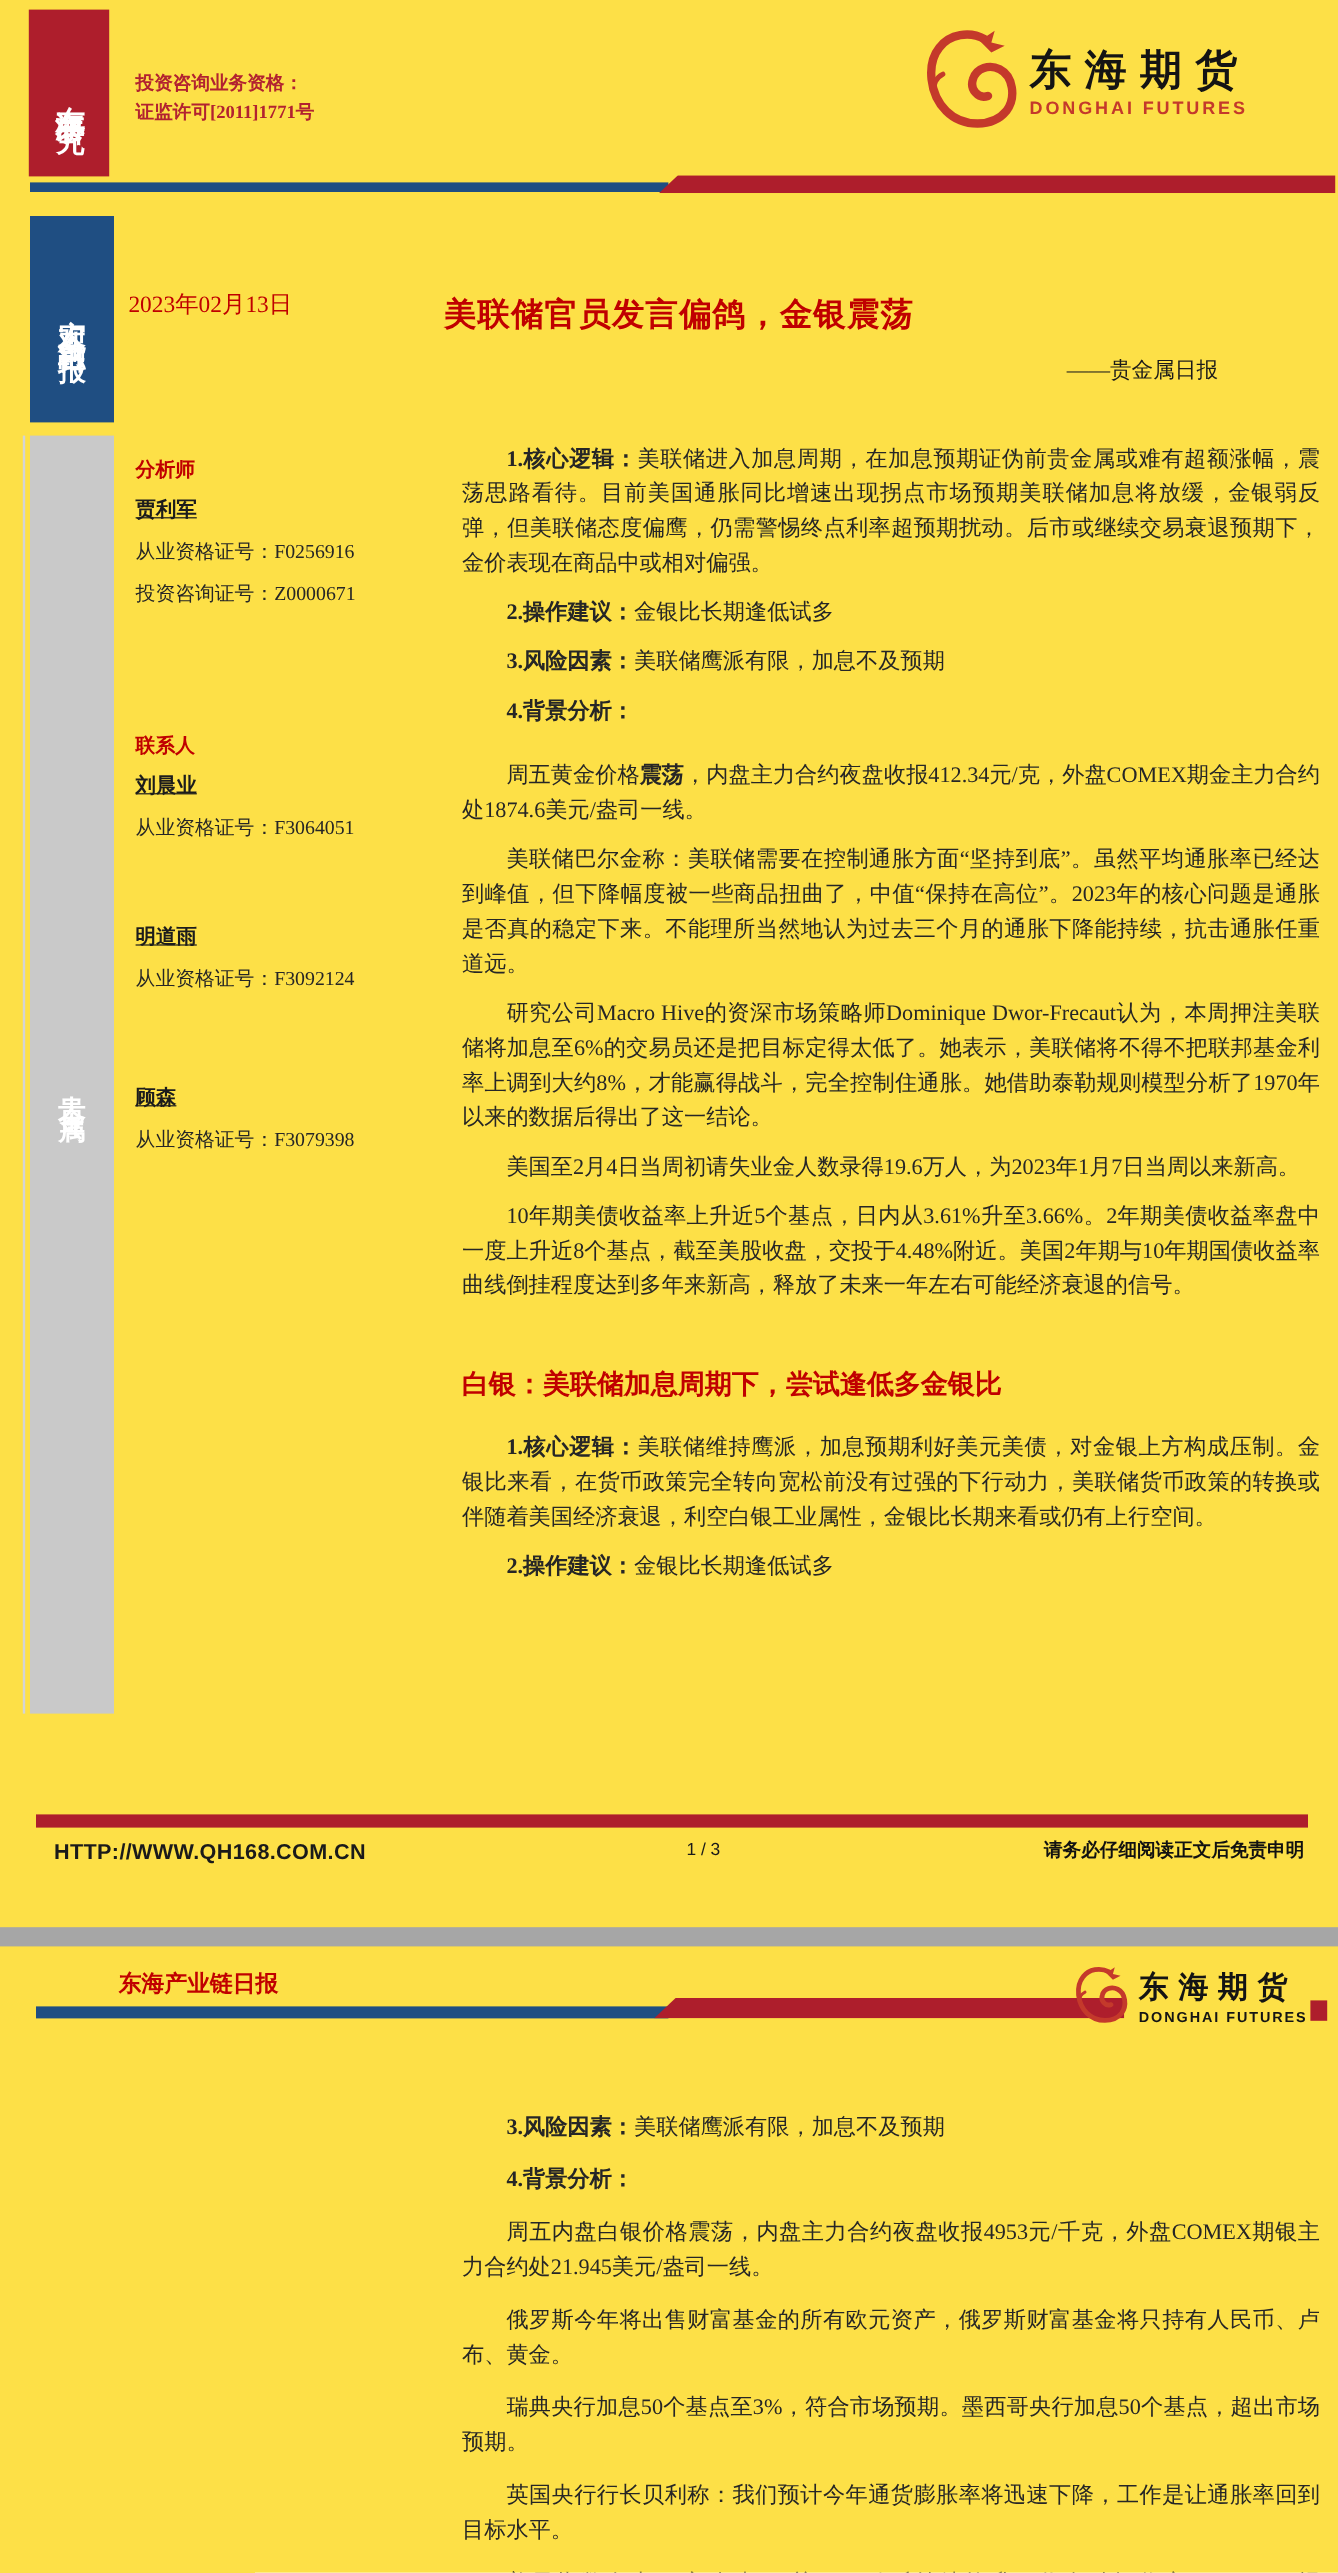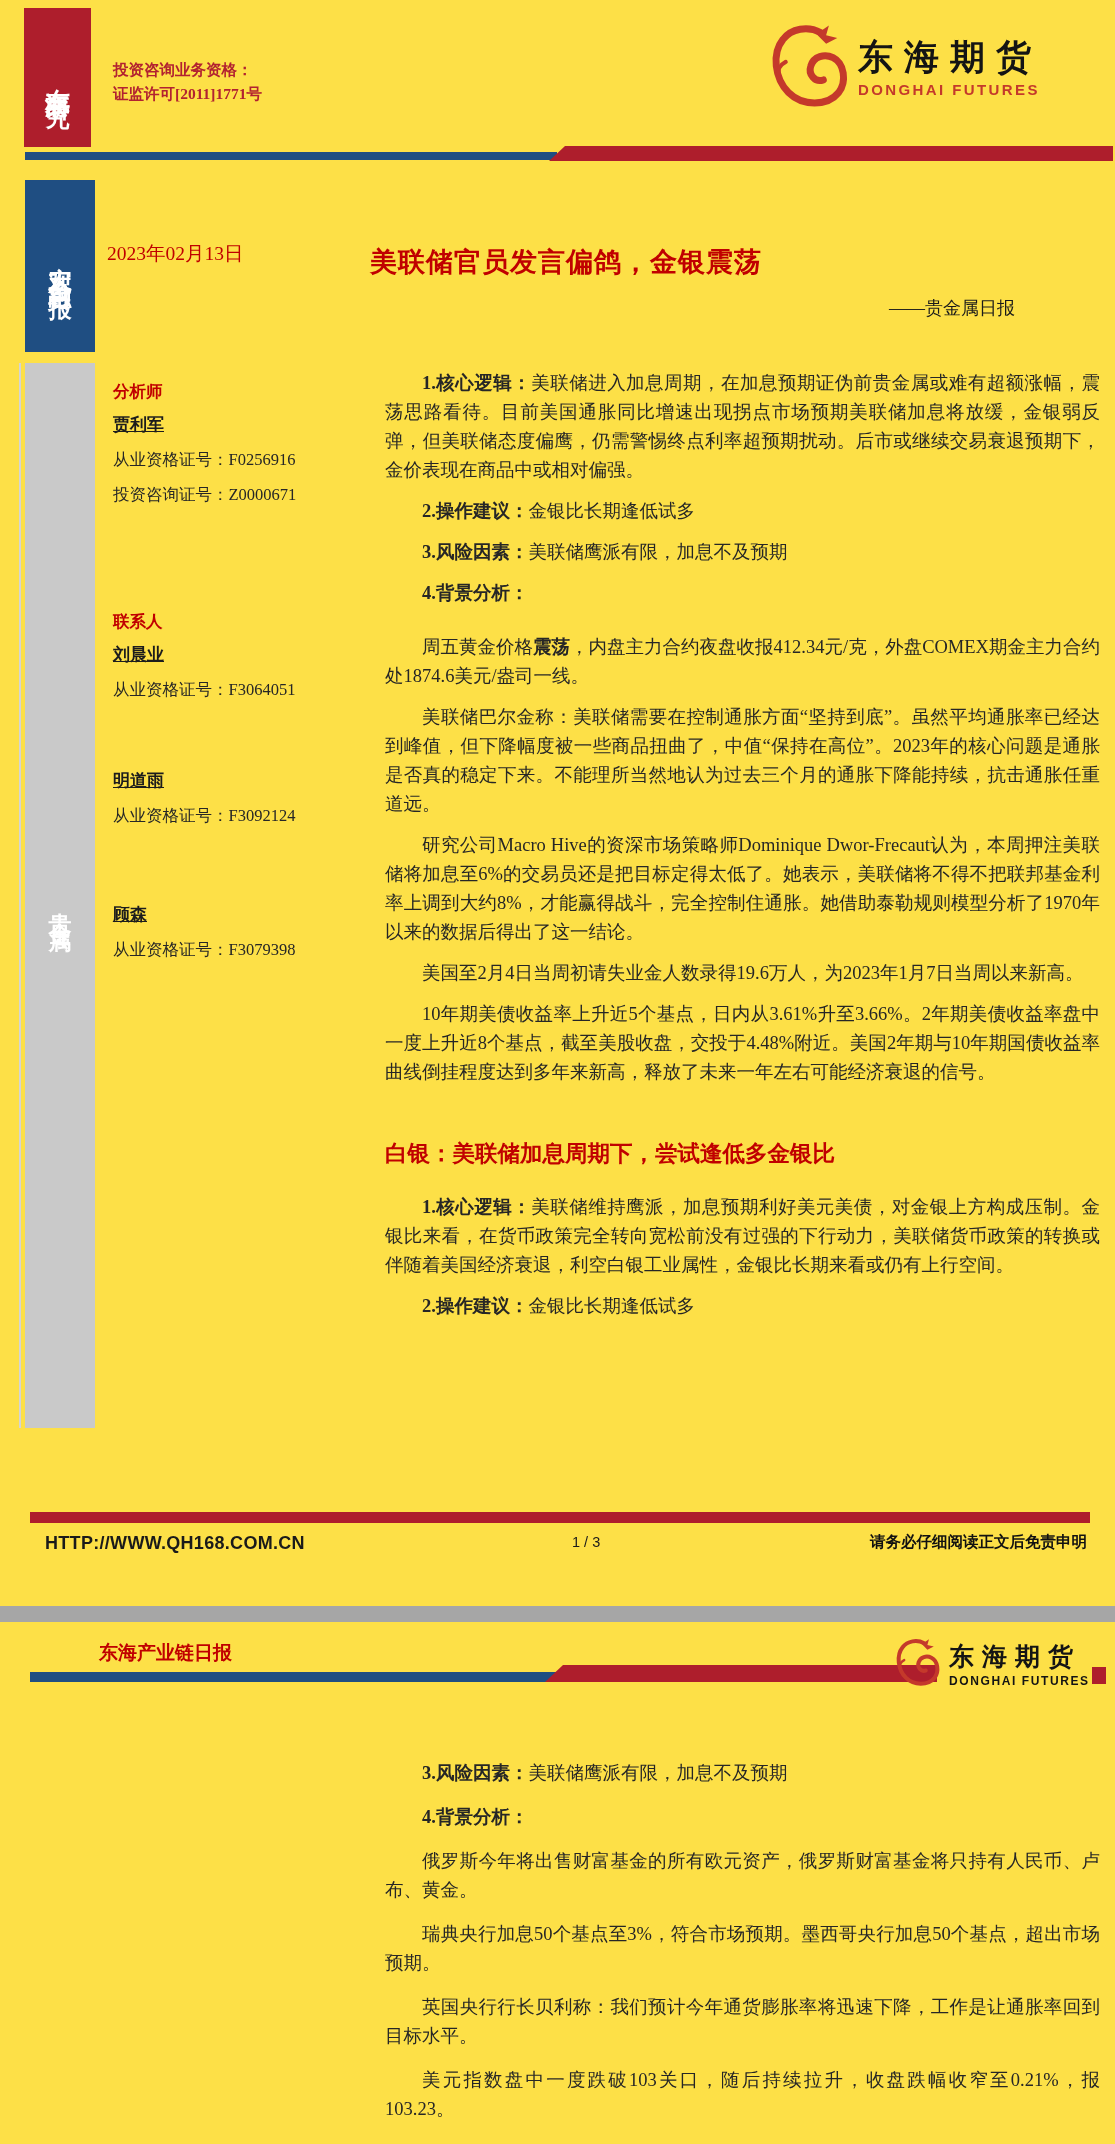--- a/index.html
+++ b/index.html
@@ -182,19 +182,20 @@
     <span class="logo-txt">
       <span class="logo-cn2">东海期货</span>
       <span class="logo-en2">DONGHAI FUTURES</span>
     </span>
   </div>
   <div class="abs red-square"></div>
 
   <div class="abs main2">
     <p><span class="b">3.风险因素：</span><span>美联储鹰派有限，加息不及预期</span></p>
     <p><span class="b">4.背景分析：</span></p>
+    <p><span>周五内盘白银价格震荡，内盘主力合约夜盘收报4953元/千克，外盘COMEX期银主力合约处21.945美元/盎司一线。</span></p>
     <p><span>俄罗斯今年将出售财富基金的所有欧元资产，俄罗斯财富基金将只持有人民币、卢布、黄金。</span></p>
     <p><span>瑞典央行加息50个基点至3%，符合市场预期。墨西哥央行加息50个基点，超出市场预期。</span></p>
     <p><span>英国央行行长贝利称：我们预计今年通货膨胀率将迅速下降，工作是让通胀率回到目标水平。</span></p>
     <p><span>美元指数盘中一度跌破103关口，随后持续拉升，收盘跌幅收窄至0.21%，报103.23。</span></p>
   </div>
 
 </div>
 
 </body></html>

